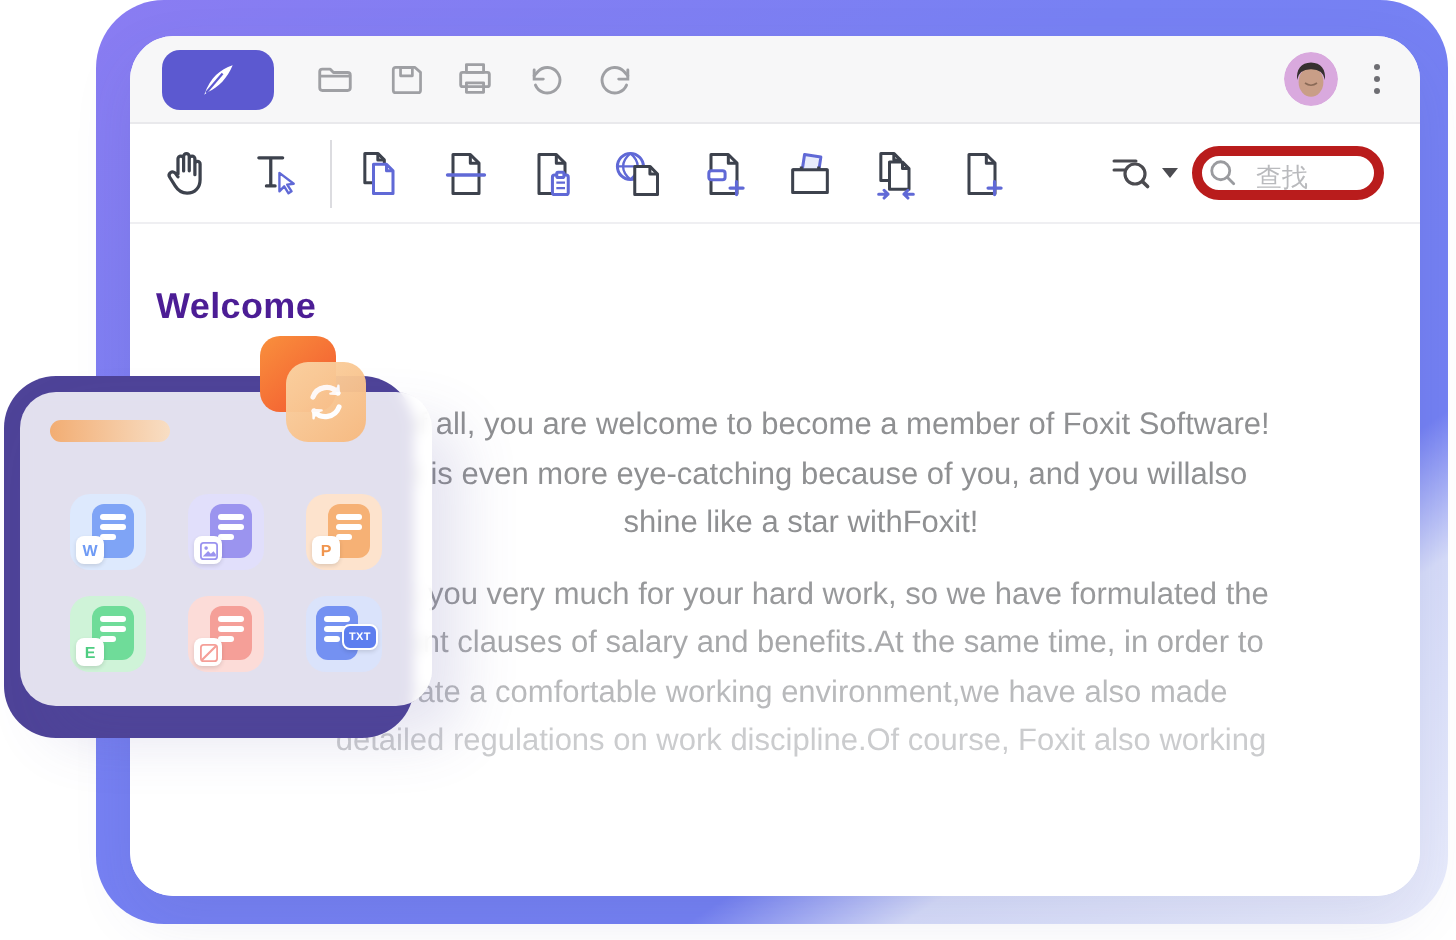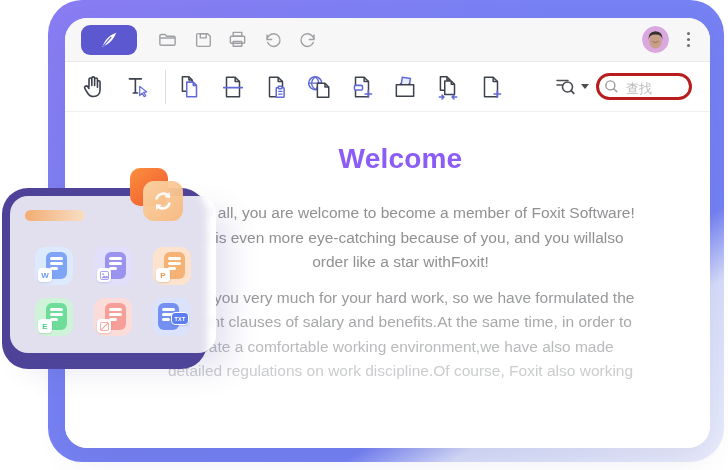--- a/index.html
+++ b/index.html
@@ -48,33 +48,33 @@
   .t2-icon { width:28px; height:28px; display:flex; align-items:center; justify-content:center; cursor:pointer; flex:0 0 auto; }
   .t2-divider { width:1px; height:34px; background:#dcdce0; margin:0 12px 0 14px; flex:0 0 auto; }
   .hand { margin-left:14px; }
   .tsel { margin-left:16px; }
   .ops { display:flex; gap:15px; margin-left:-2px; }
   .search-group { margin-left:auto; display:flex; align-items:center; gap:7px; padding-right:18px; }
   .filter-search { display:flex; align-items:center; gap:3px; cursor:pointer; }
   .caret-down { width:0; height:0; border-left:4px solid transparent; border-right:4px solid transparent; border-top:5px solid #4b4b50; }
   .search-pill { position:relative; }
   .search-pill input {
-    width:96px; height:27px; border:3px solid #b91c1c; border-radius:14px;
+    width:96px; height:27px; border:5px solid #b91c1c; border-radius:14px;
     padding:4px 8px 0 27px; font-size:13px; color:#555; outline:none;
     font-family:"Liberation Sans", sans-serif; background:#fff;
   }
   .search-pill input::placeholder { color:#b9babd; }
   .search-pill .mag { position:absolute; left:8px; top:6px; }
 
   
   .content { position:absolute; left:0; top:94px; right:0; bottom:0; background:#fff; }
   .page-title {
-    position:absolute; top:31px; left:0; right:0; text-align:center;
+    position:absolute; top:31px; left:0; right:0; 
     transform:translateX(13px);
-    font-size:28px; font-weight:800; color:#8b5cf6; letter-spacing:.2px;
+    font-size:18px; font-weight:800; color:#4c1d95; letter-spacing:.2px;
   }
   .para { position:absolute; top:89px; left:0; right:0; text-align:center; transform:translateX(13px); }
   .pline { font-size:15.5px; line-height:24.5px; white-space:nowrap; }
   .pgap { margin-top:11px; }
   .l1,.l2,.l3 { color:#8f9092; }
   .l4 { color:#98999b; }
   .l5 { color:#a7a8aa; }
   .l6 { color:#b9babc; }
   .l7 { color:#cbccce; }
 
@@ -297,21 +297,21 @@
           <input type="text" placeholder="查找" style="">
         </span>
       </div>
     </div>
 
     <div class="content">
       <h1 class="page-title">Welcome</h1>
       <div class="para">
         <div class="pline l1">First of all, you are welcome to become a member of Foxit Software!</div>
         <div class="pline l2">Foxit is even more eye-catching because of you, and you willalso</div>
-        <div class="pline l3">order like a star withFoxit!</div>
+        <div class="pline l3">shine like a star withFoxit!</div>
         <div class="pline l4 pgap">Thank you very much for your hard work, so we have formulated the</div>
         <div class="pline l5">relevant clauses of salary and benefits.At the same time, in order to</div>
         <div class="pline l6">create a comfortable working environment,we have also made</div>
         <div class="pline l7">detailed regulations on work discipline.Of course, Foxit also working</div>
       </div>
     </div>
   </div>
 
   <div class="card-back-shape"></div>
   <div class="overlay-card">

